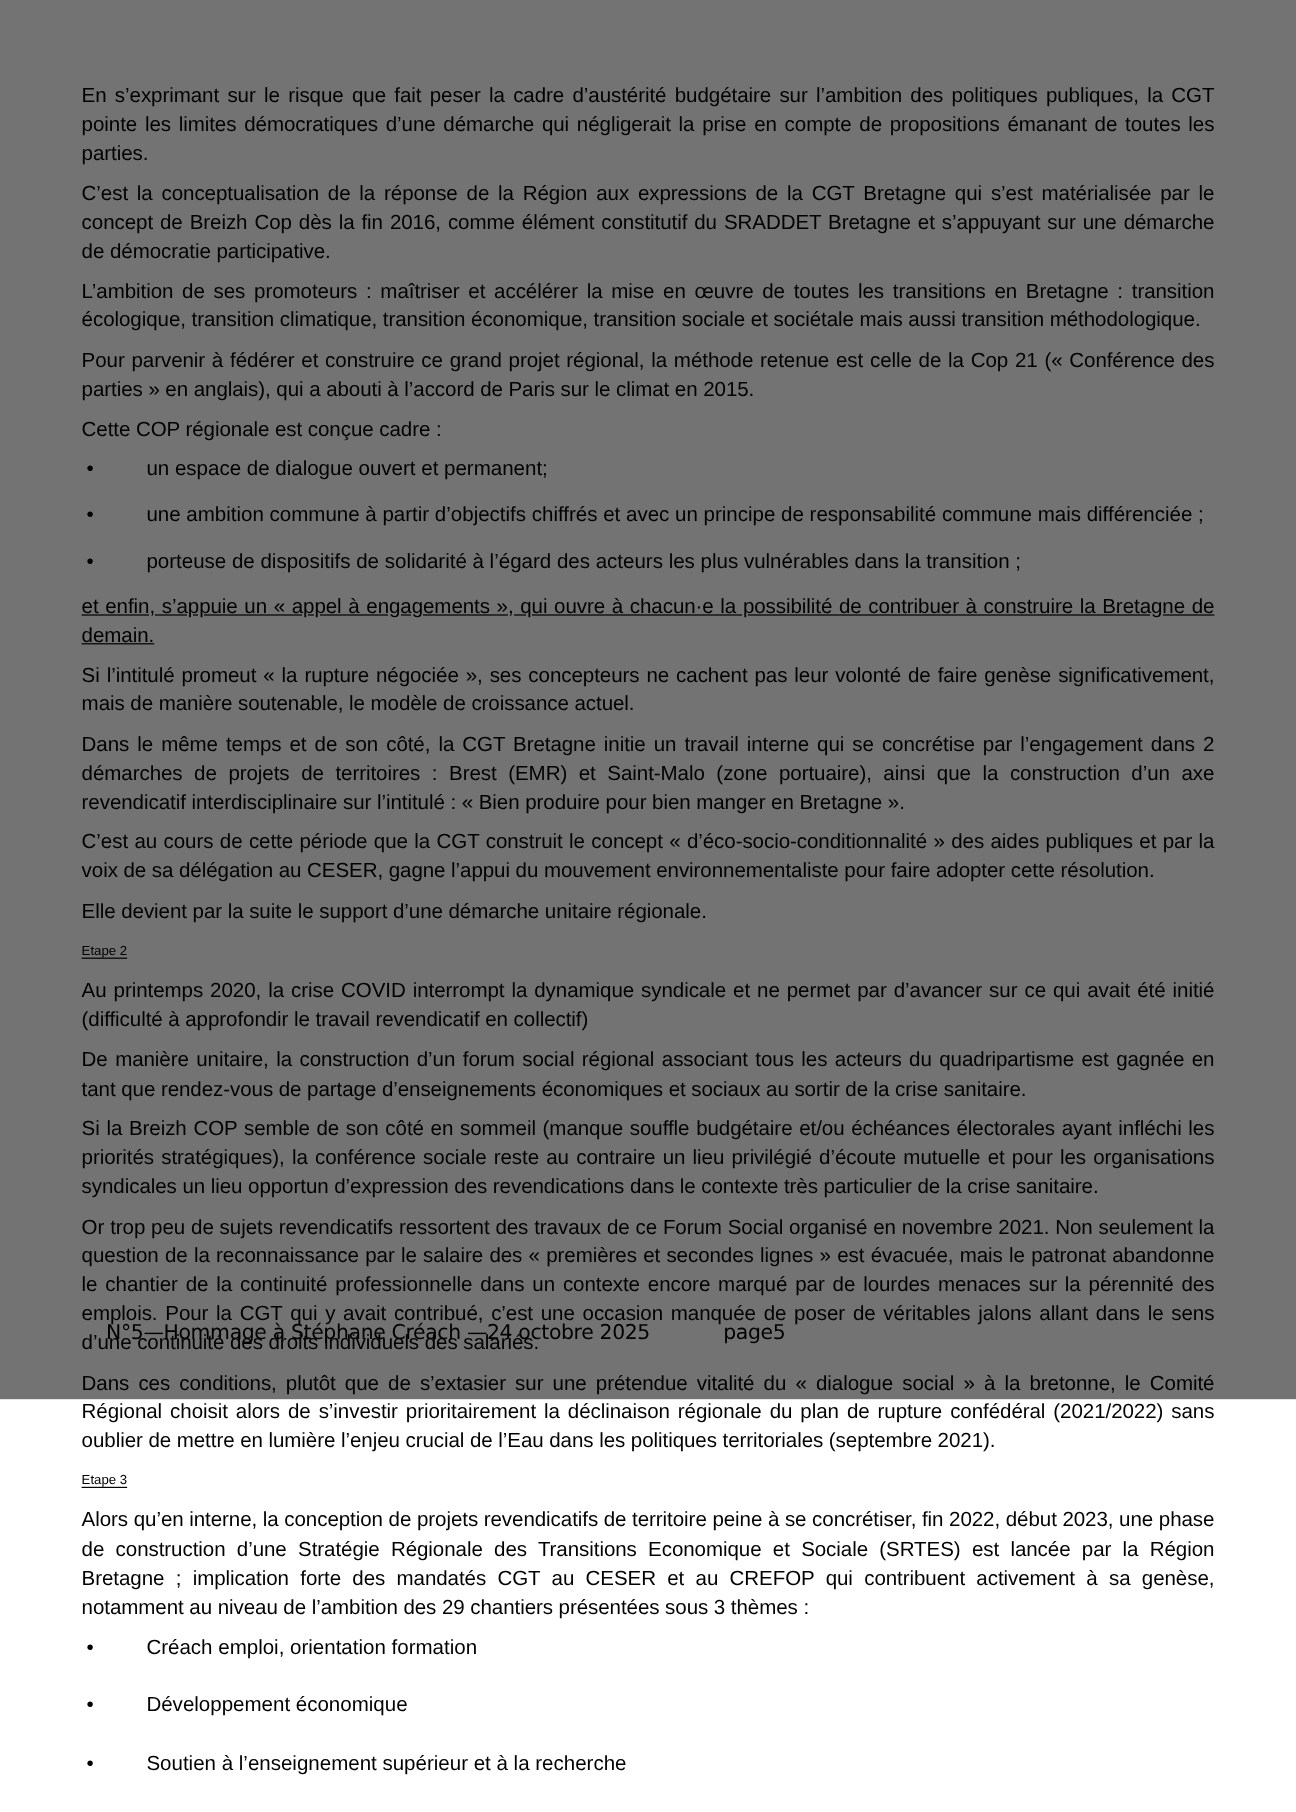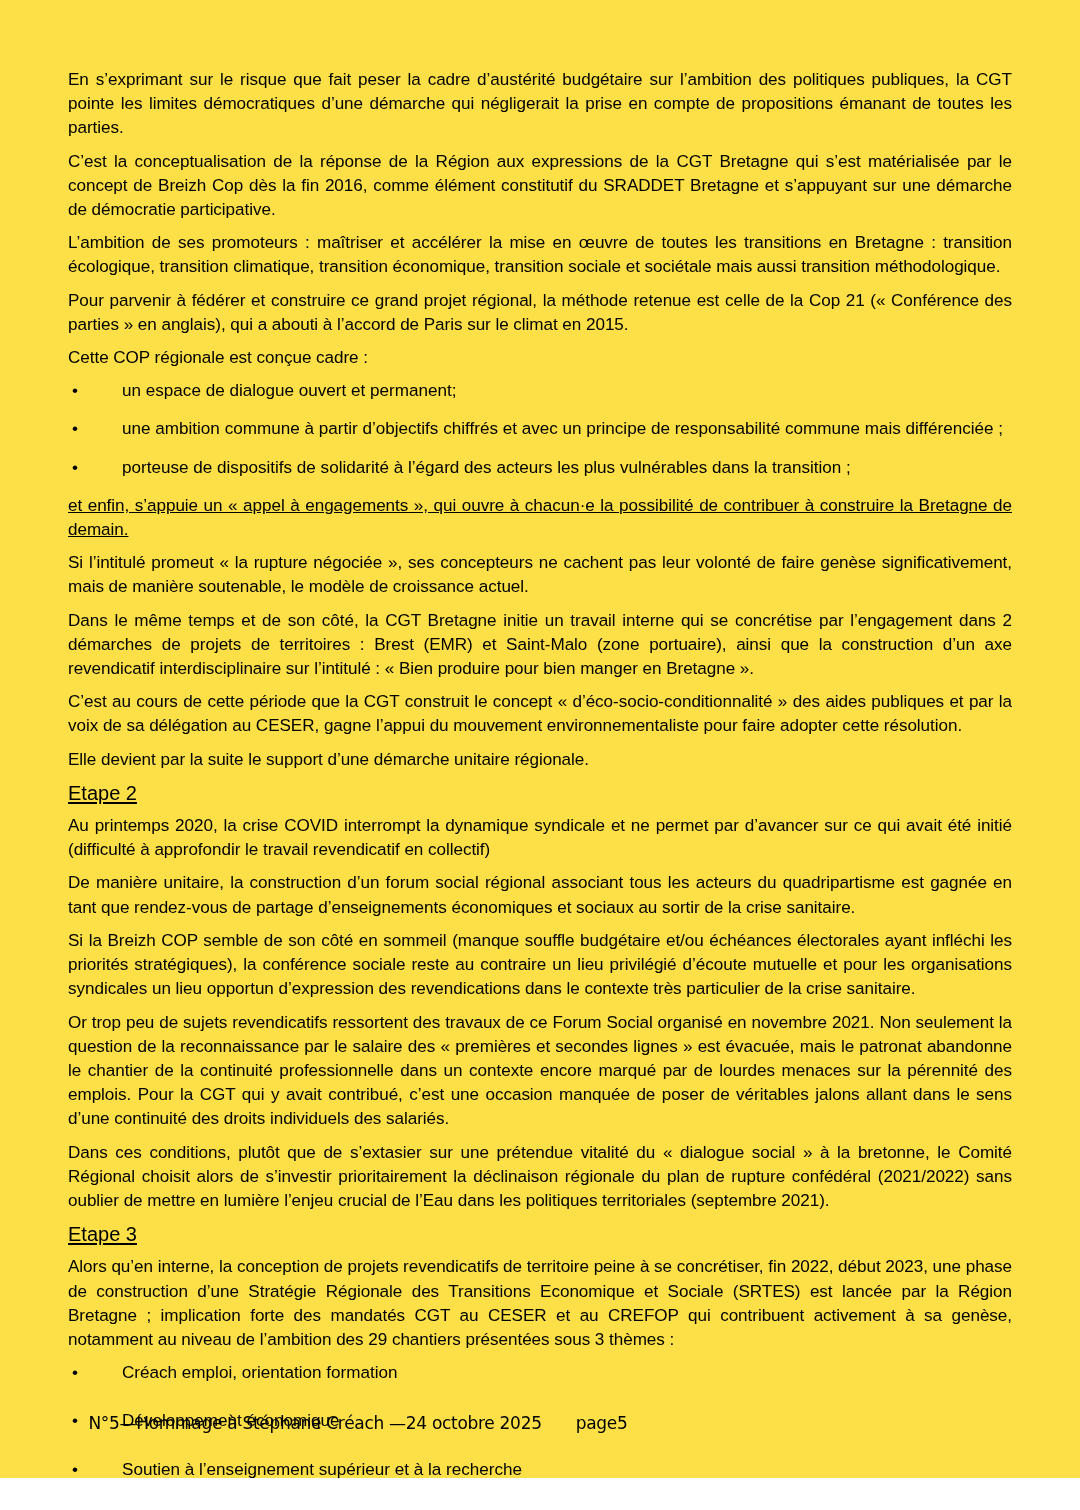--- a/index.html
+++ b/index.html
@@ -14,40 +14,40 @@
     position: relative;
     font-family: "Liberation Sans", sans-serif;
     color: #000000;
     -webkit-font-smoothing: antialiased;
   }
   .page {
     position: absolute;
     left: 0;
     top: 0;
     width: 1080px;
-    height: 1478px;
-    background: #fde047;
+    height: 1166px;
+    background: #737373;
     box-sizing: border-box;
     padding: 68px 68px 0 68px;
   }
   .content {
     width: 944px;
   }
   p.para {
     margin: 0 0 9px 0;
     font-size: 17.1px;
     line-height: 24.2px;
     text-align: justify;
     text-justify: inter-word;
     letter-spacing: -0.05px;
     word-spacing: 0px;
   }
   h2.etape {
     margin: 2px 0 9px 0;
-    font-size: 20px;
+    font-size: 11px;
     line-height: 24.2px;
     font-weight: normal;
     text-decoration: underline;
     text-underline-offset: 2px;
     display: block;
   }
   h2.etape span.etape-text {
     display: inline;
   }
   ul.bullets {
@@ -85,21 +85,21 @@
     width: 944px;
     font-size: 17px;
     line-height: 22px;
     white-space: pre;
     font-family: "DejaVu Sans", sans-serif;
     letter-spacing: -0.3px;
   }
   .footer .footer-main { display: inline; }
   .footer .footer-page {
     display: inline;
-    margin-left: 34px;
+    margin-left: 61px;
   }
 </style>
 </head>
 <body>
 
 <div class="page">
   <div class="content">
 
     <p class="para">En s’exprimant sur le risque que fait peser la cadre d’austérité budgétaire sur l’ambition des politiques publiques, la CGT pointe les limites démocratiques d’une démarche qui négligerait la prise en compte de propositions émanant de toutes les parties.</p>
 

